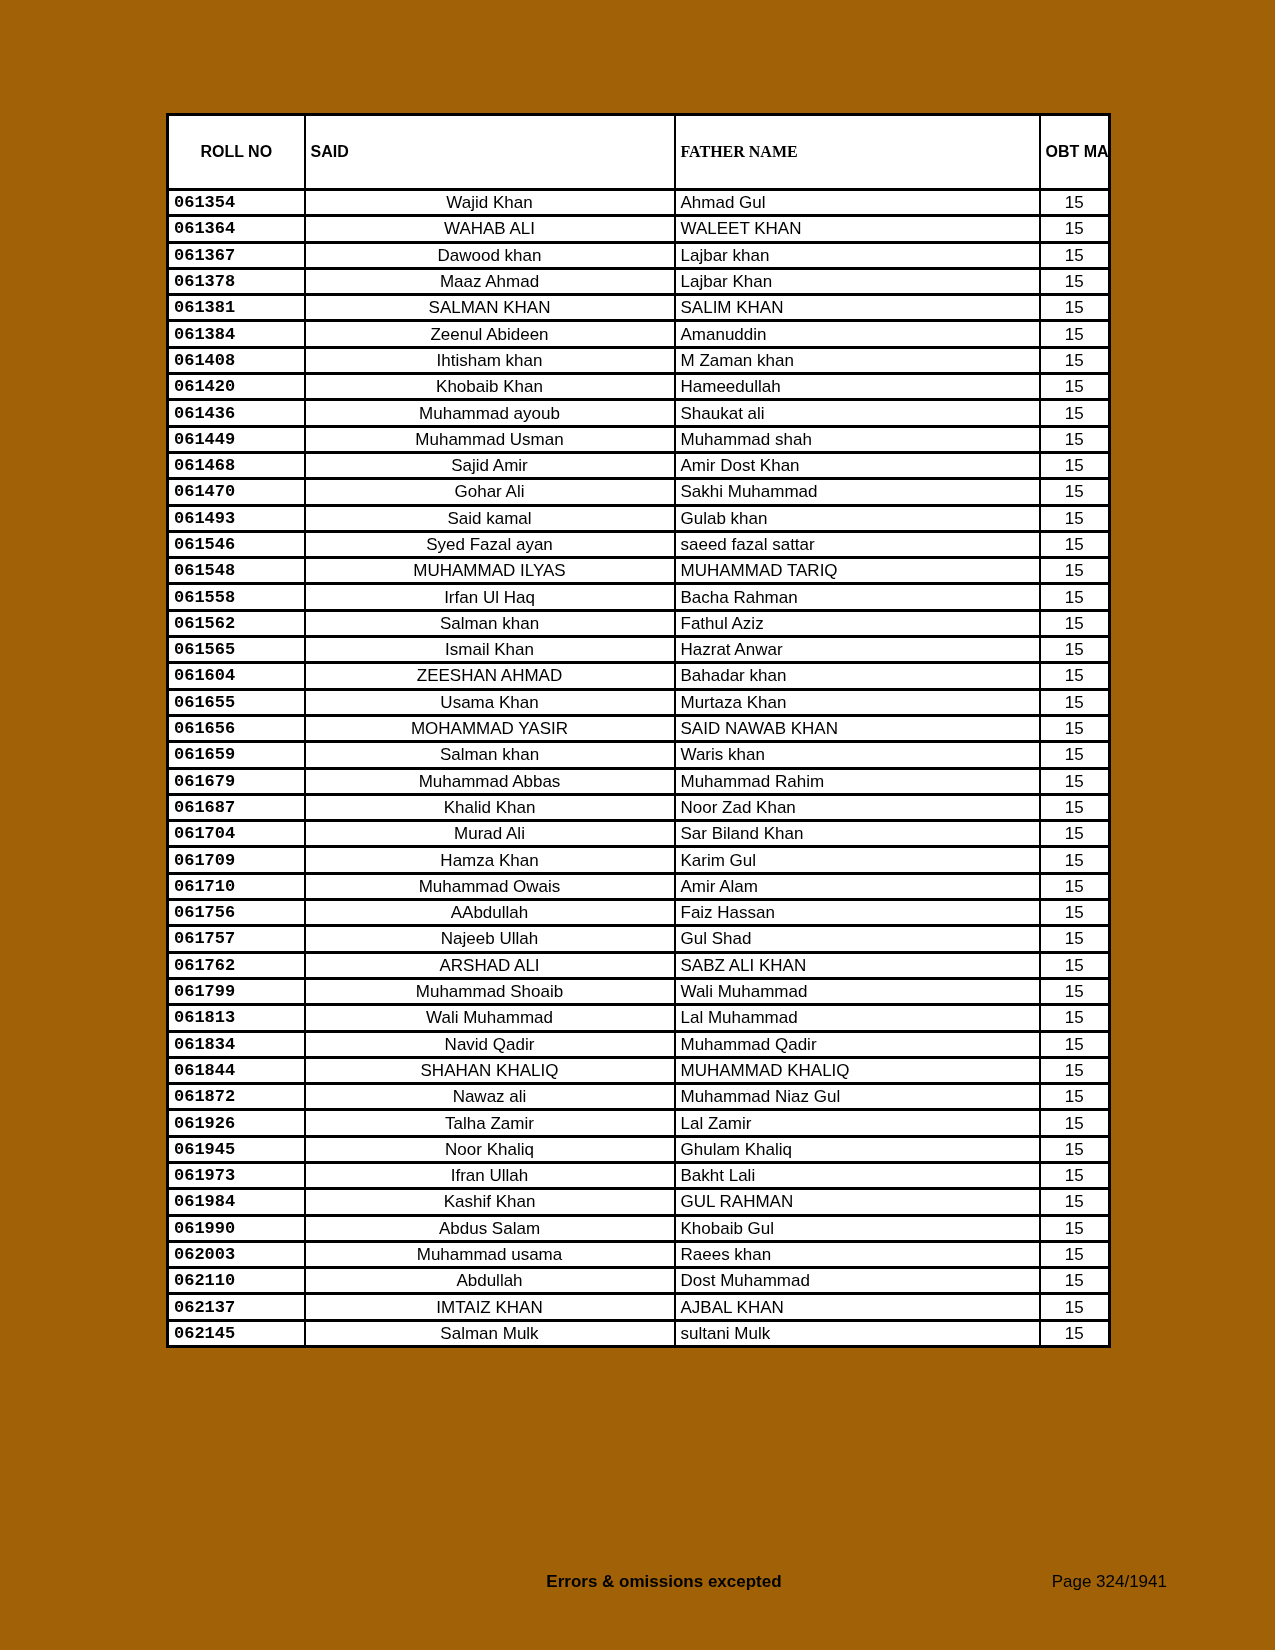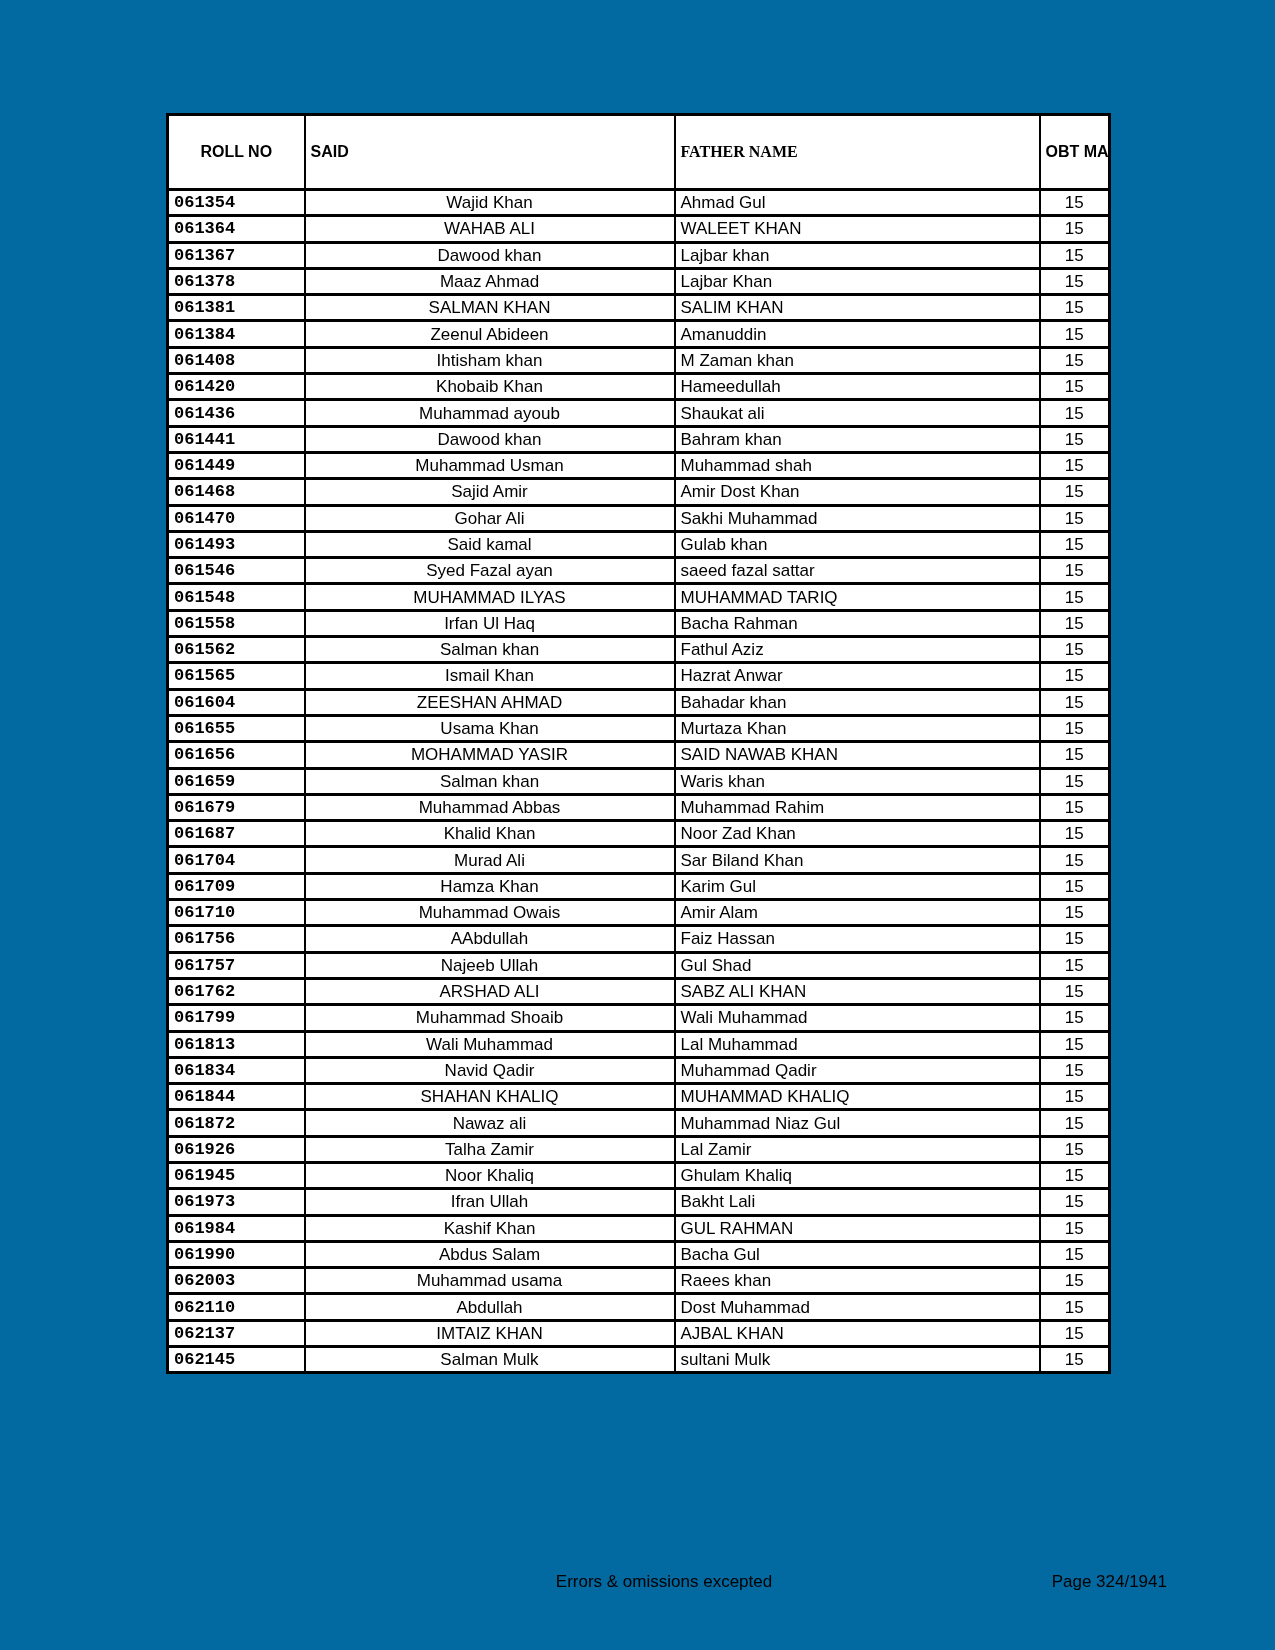--- a/index.html
+++ b/index.html
@@ -4,21 +4,21 @@
 <style>
   html, body {
     margin: 0;
     padding: 0;
     background: #ffffff;
   }
   .page {
     position: relative;
     width: 1275px;
     height: 1650px;
-    background: #0369a1;
+    background: #a16207;
     font-family: "Liberation Sans", sans-serif;
     color: #000000;
     overflow: hidden;
   }
   .results-table-wrap {
     position: absolute;
     left: 166px;
     top: 113px;
     width: 942px;
   }
@@ -71,21 +71,21 @@
   td.col-name   { text-align: center; }
   td.col-father { text-align: left; }
   td.col-marks  { text-align: center; font-size: 16px; }
 
   .footer-note {
     position: absolute;
     top: 1572px;
     left: 664px;
     transform: translateX(-50%);
     font-size: 17px;
-    font-weight: normal;
+    font-weight: bold;
     white-space: nowrap;
   }
   .footer-page {
     position: absolute;
     top: 1572px;
     right: 108px;
     font-size: 17px;
     white-space: nowrap;
   }
 </style>
@@ -159,26 +159,20 @@
             <td class="col-father">Hameedullah</td>
             <td class="col-marks">15</td>
           </tr>
           <tr>
             <td class="col-roll">061436</td>
             <td class="col-name">Muhammad ayoub</td>
             <td class="col-father">Shaukat ali</td>
             <td class="col-marks">15</td>
           </tr>
           <tr>
-            <td class="col-roll">061441</td>
-            <td class="col-name">Dawood khan</td>
-            <td class="col-father">Bahram khan</td>
-            <td class="col-marks">15</td>
-          </tr>
-          <tr>
             <td class="col-roll">061449</td>
             <td class="col-name">Muhammad Usman</td>
             <td class="col-father">Muhammad shah</td>
             <td class="col-marks">15</td>
           </tr>
           <tr>
             <td class="col-roll">061468</td>
             <td class="col-name">Sajid Amir</td>
             <td class="col-father">Amir Dost Khan</td>
             <td class="col-marks">15</td>
@@ -347,21 +341,21 @@
           </tr>
           <tr>
             <td class="col-roll">061984</td>
             <td class="col-name">Kashif Khan</td>
             <td class="col-father">GUL RAHMAN</td>
             <td class="col-marks">15</td>
           </tr>
           <tr>
             <td class="col-roll">061990</td>
             <td class="col-name">Abdus Salam</td>
-            <td class="col-father">Bacha Gul</td>
+            <td class="col-father">Khobaib Gul</td>
             <td class="col-marks">15</td>
           </tr>
           <tr>
             <td class="col-roll">062003</td>
             <td class="col-name">Muhammad usama</td>
             <td class="col-father">Raees khan</td>
             <td class="col-marks">15</td>
           </tr>
           <tr>
             <td class="col-roll">062110</td>

